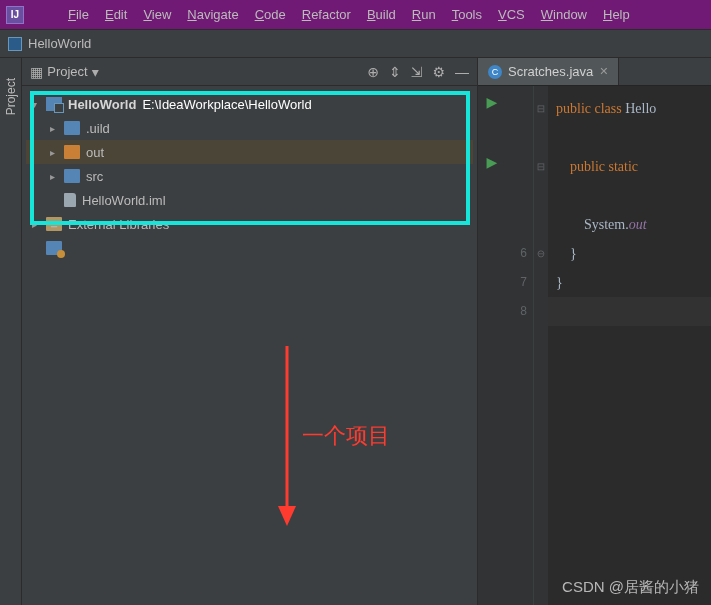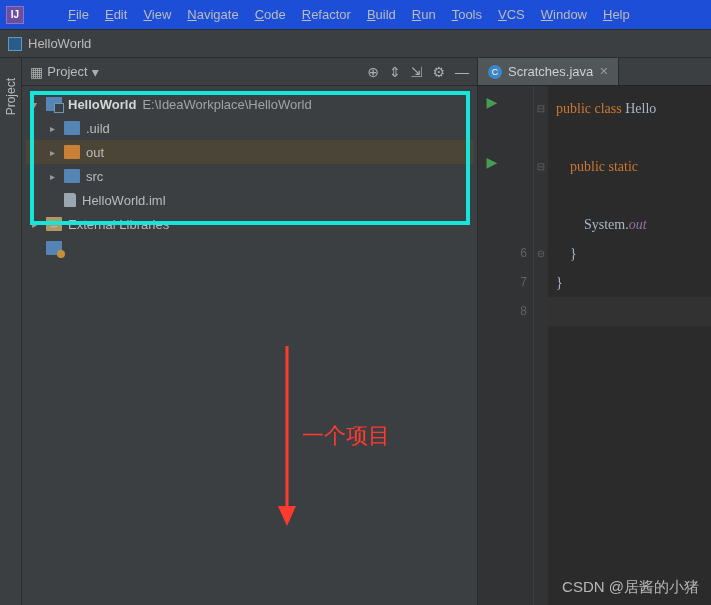--- a/index.html
+++ b/index.html
@@ -8,21 +8,21 @@
   background: #3c3f41;
   font-family: "Segoe UI", Arial, sans-serif;
   font-size: 13px;
   color: #bbbbbb;
   overflow: hidden;
   position: relative;
 }
 
 .menubar {
   display: flex; align-items: center;
-  height: 30px; background: #1d4ed8;
+  height: 30px; background: #701a75;
   border-bottom: 1px solid #2b2b2b;
   padding: 0 6px;
 }
 .app-icon {
   width: 18px; height: 18px;
   background: #6a4fa0;
   border: 1px solid #9073c8;
   margin-right: 8px;
   display: flex; align-items: center; justify-content: center;
   font-size: 10px; color: #fff; font-weight: bold;
@@ -100,21 +100,21 @@
   content: ""; position: absolute; right: -2px; bottom: -2px;
   width: 8px; height: 8px; background: #3c3f41;
   border: 1px solid #6897bb;
 }
 .iml-icon {
   width: 12px; height: 14px; background: #9aa7b0;
   margin-right: 6px; border-radius: 1px 3px 1px 1px;
 }
 .tree-label { white-space: nowrap; }
 .tree-label.bold { font-weight: bold; color: #d6d6d6; }
-.tree-path { color: #a3a3a3; margin-left: 6px; }
+.tree-path { color: #ffffff; margin-left: 6px; }
 
 .annotation {
   position: absolute; left: 250px; top: 260px;
   display: flex; flex-direction: row; align-items: center;
   pointer-events: none;
 }
 .arrow-svg { z-index: 4; }
 .annotation-text {
   color: #ff3b30; font-size: 22px; font-family: "Microsoft YaHei", sans-serif;
 }

